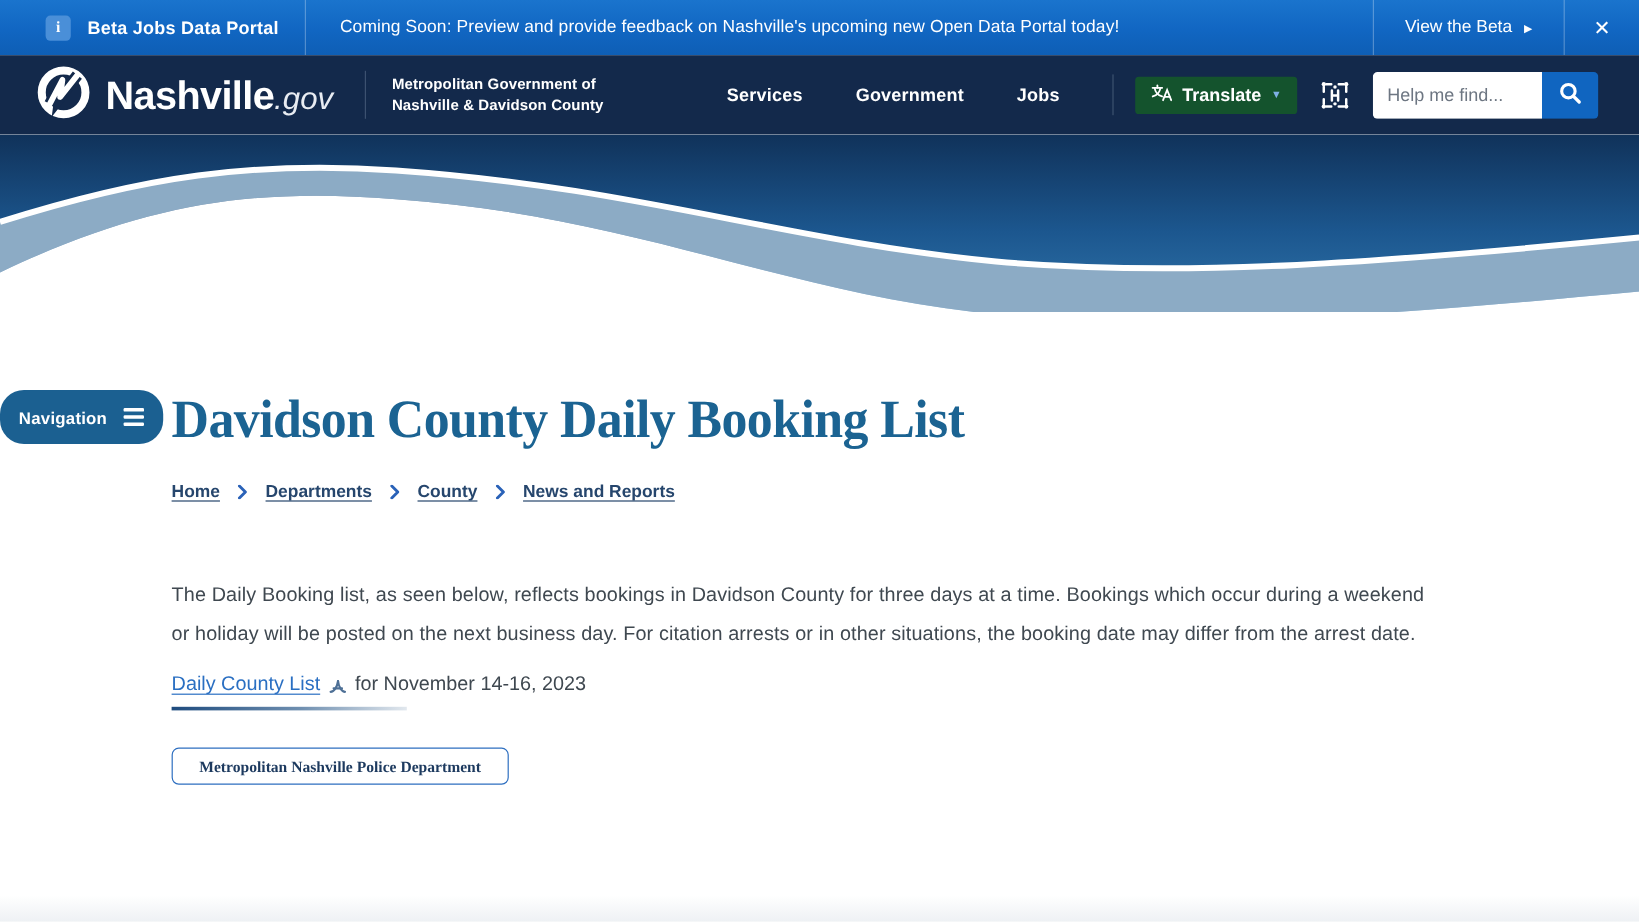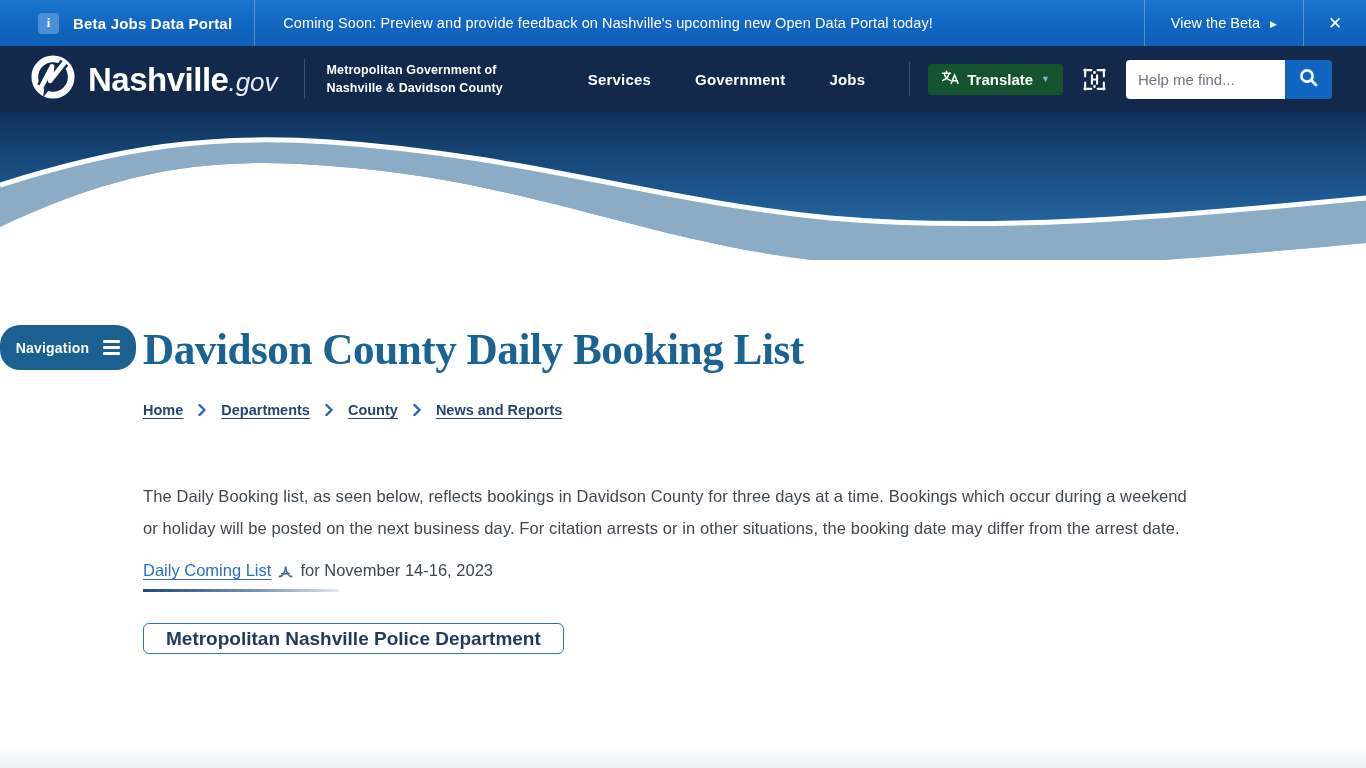--- a/index.html
+++ b/index.html
@@ -33,21 +33,21 @@
   .header-div { width:1px; height:40px; background:#3c5170; margin:0 22px 0 26px; }
   .tagline { font-size:12.5px; font-weight:700; line-height:1.45; letter-spacing:.1px; }
   .header-nav { display:flex; align-items:center; margin-left:auto; gap:44px; }
   .header-nav .nav-item { font-size:15px; font-weight:700; cursor:pointer; letter-spacing:.2px; }
   .nav-sep { width:1px; height:34px; background:#3c5170; margin-left:44px; margin-right:18px; }
   .translate-btn { background:#14532d; border:none; color:#fff; height:31px; border-radius:3px;
                    display:flex; align-items:center; gap:8px; padding:0 13px; font-size:15px;
                    font-weight:700; cursor:pointer; font-family:inherit; }
   .translate-btn .caret { color:#7fb0e4; font-size:9px; line-height:1; }
   .qr-btn { background:none; border:none; margin:0 18px; cursor:pointer; display:flex; }
-  .search-wrap { display:flex; height:39px; border-radius:4px; overflow:hidden; width:206px; }
+  .search-wrap { display:flex; height:39px; border-radius:4px; overflow:hidden; width:188px; }
   .search-input { flex:1; border:none; outline:none; padding:0 12px; font-size:15px;
                   color:#333; font-family:inherit; min-width:0; }
   .search-input::placeholder { color:#6d7682; }
   .search-btn { width:47px; background:#1065c0; border:none; cursor:pointer;
                 display:flex; align-items:center; justify-content:center; }
 
   
   .wave { display:block; width:1366px; height:148px; }
 
   
@@ -76,22 +76,22 @@
   .download-link { color:#2a6fc2; text-decoration:underline; text-underline-offset:3px; cursor:pointer; }
   .pdf-icon { display:flex; position:relative; top:1px; }
 
   .related-heading { margin-top:54px; font-family:"Liberation Serif", serif; font-weight:700;
                      font-size:31px; color:#1e3c64; letter-spacing:-.2px; }
   .heading-rule { margin-top:9px; width:196px; height:3px;
                   background:linear-gradient(90deg,#1e4b7e 0%, #6f8fb0 55%, #e2e8ee 100%); }
 
   .tag-row { margin-top:31px; display:flex; }
   .tag-chip { background:#fff; border:1px solid #2e6fc0; border-radius:6px; height:31px;
-              display:flex; align-items:center; padding:0 22px; font-size:19px;
-              font-weight:600; color:#1d3a5f; cursor:pointer; font-family:Liberation Sans, sans-serif; }
+              display:flex; align-items:center; padding:0 22px; font-size:13px;
+              font-weight:600; color:#1d3a5f; cursor:pointer; font-family:Liberation Serif, serif; }
 
   .footer-fade { position:absolute; left:0; bottom:0; width:1366px; height:22px;
                  background:linear-gradient(180deg,#ffffff 0%, #eef1f4 100%); }
 </style>
 </head>
 <body>
 
 <div class="banner">
   <div class="banner-left">
     <span class="info-badge">i</span>
@@ -232,21 +232,21 @@
       <svg width="8" height="12" viewBox="0 0 8 12">
           <path d="M1.5 1 L6.5 6 L1.5 11" fill="none" stroke="#2a62b8" stroke-width="2.4" stroke-linecap="round" stroke-linejoin="round"></path>
         </svg>
     </span>
     <a class="crumb">News and Reports</a>
   </div>
 
   <p class="body-copy">The Daily Booking list, as seen below, reflects bookings in Davidson County for three days at a time. Bookings which occur during a weekend or holiday will be posted on the next business day. For citation arrests or in other situations, the booking date may differ from the arrest date.</p>
 
   <div class="download-row">
-    <a class="download-link">Daily Coming List</a>
+    <a class="download-link">Daily County List</a>
     <span class="pdf-icon">
       <svg width="15" height="14" viewBox="0 0 15 14">
         <g fill="none" stroke="#4e7096" stroke-width="1.8" stroke-linecap="round">
           <path d="M1.5 11.5 C4.5 11.5 7 7.5 7.7 2.5"></path>
           <path d="M7.7 2.5 C8.2 7.5 10.8 11.5 13.5 11.5"></path>
           <path d="M4 8.6 H11"></path>
         </g>
       </svg>
     </span>
     <span>for November 14-16, 2023</span>

